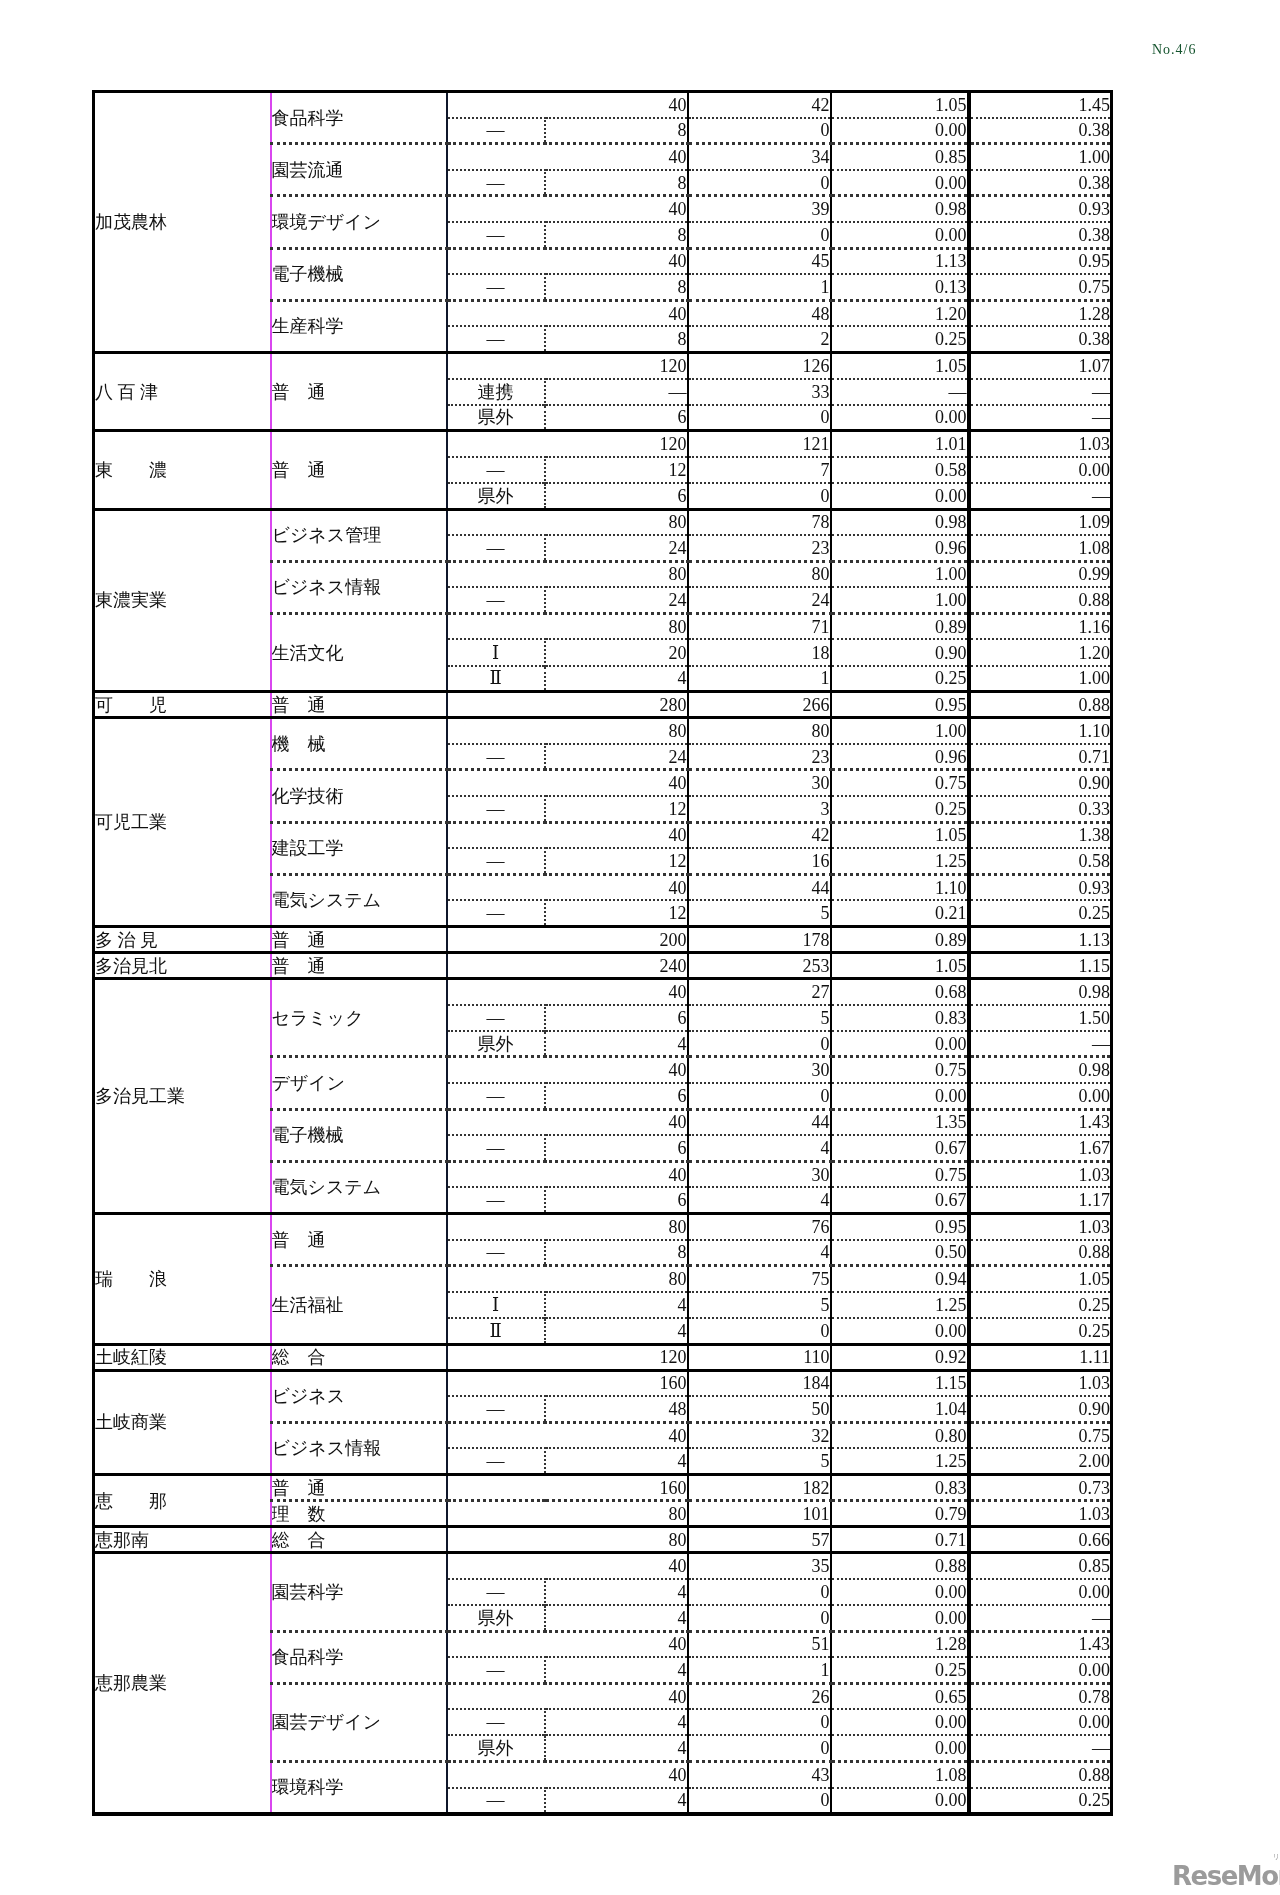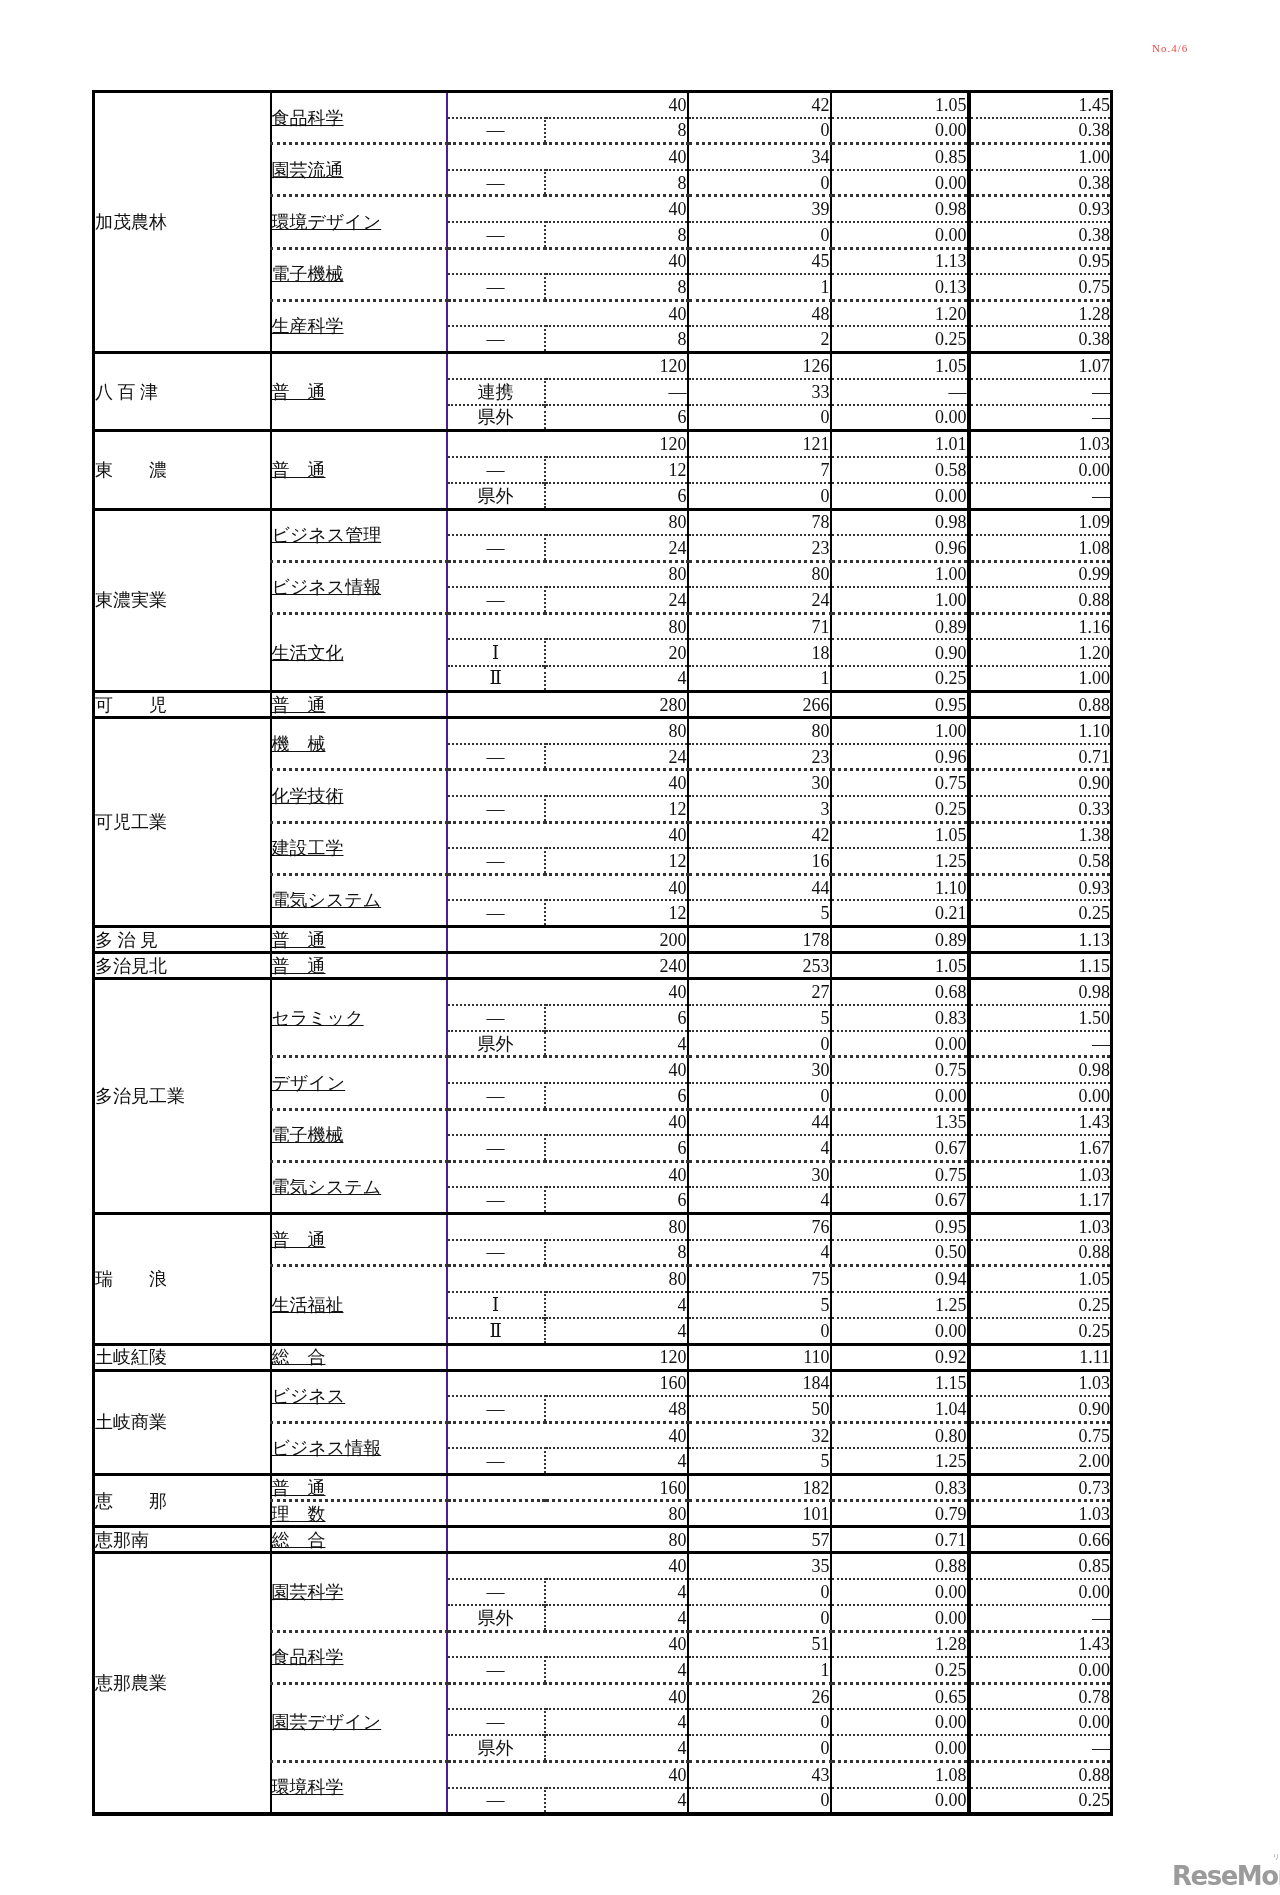--- a/index.html
+++ b/index.html
@@ -5,45 +5,44 @@
   html,body{margin:0;padding:0;}
   body{
     width:1280px;height:1895px;
     background:#ffffff;
     position:relative;
     font-family:"Liberation Serif","DejaVu Serif",serif;
     color:#111;
   }
   .page-number{
     position:absolute;left:1152px;top:42px;
-    font-size:11px;letter-spacing:1px;color:#ef4444;
+    font-size:14px;letter-spacing:1px;color:#14532d;
   }
   table.admissions{
     position:absolute;left:92px;top:90px;
     border-collapse:collapse;table-layout:fixed;
     border:3px solid #000;
     border-bottom-width:4px;
   }
   table.admissions tr{height:26.1px;}
   table.admissions td{
     padding:0;line-height:1;vertical-align:middle;
     overflow:hidden;white-space:nowrap;
     font-size:18px;
   }
   td.school{
-    border-right:2px solid #000000;
+    border-right:2px solid #d946ef;
     vertical-align:top;padding:4px 0 0 7px;
     font-size:17px;
     margin-left:31px;
   }
   td.dept{
-    border-right:2px solid #4c1d95;
+    border-right:2px solid #0f172a;
     vertical-align:top;padding:4px 0 0 5px;
     font-size:17px;
-    text-decoration:underline;
   }
   td.sub{
     border-right:2px dotted #333;
     text-align:center;font-size:17px;
   }
   td.num{text-align:right;padding-right:9px;}
   td.cap,td.capm{border-right:2px solid #000;}
   td.app{border-right:2px solid #000;}
   td.r1{border-right:4px solid #000;}
   td.r2{border-right:none;}

